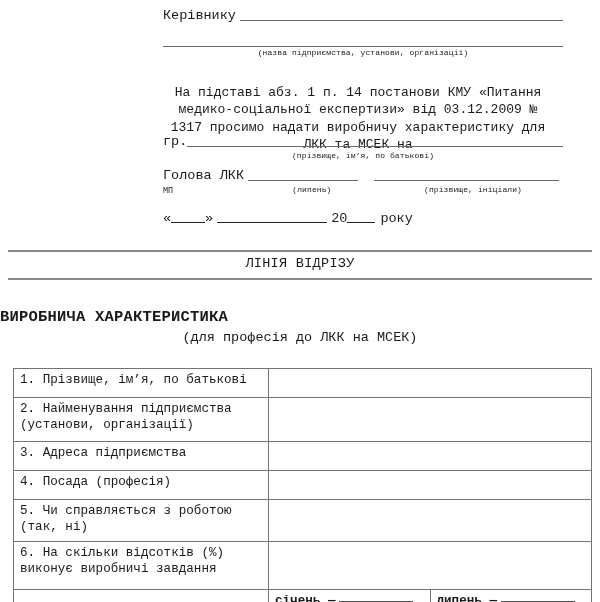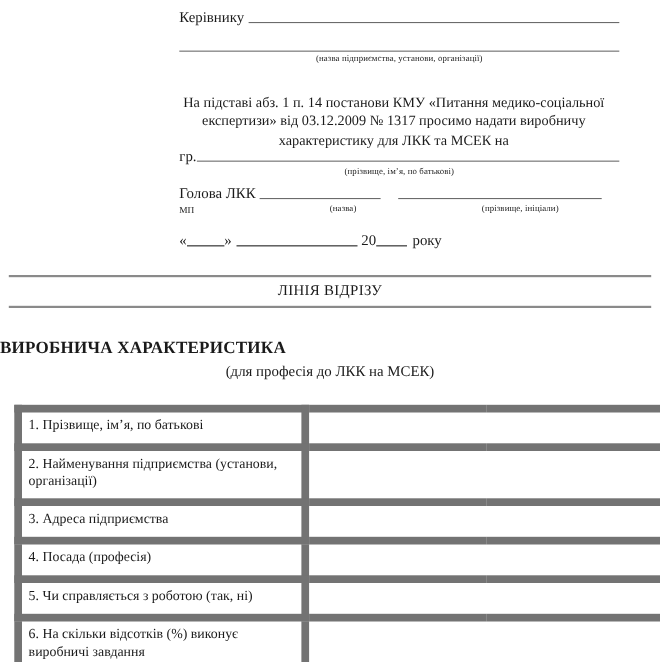--- a/index.html
+++ b/index.html
@@ -15,20 +15,21 @@
     color: #1a1a1a;
     overflow: hidden;
   }
 
   
   .page {
     position: relative;
     width: 600px;
     height: 544px;
     box-sizing: border-box;
+    font-family: Liberation Mono, monospace;
   }
   .rule-line {
     border-bottom: 1px solid #6b6b6b;
     flex: 1 1 auto;
     height: 0;
     align-self: flex-end;
     margin-bottom: 4px;
   }
   .caption {
     font-size: 8px;
@@ -168,21 +169,21 @@
   
   table.form-table {
     position: absolute;
     left: 13px;
     top: 368px;
     width: 552px;
     border-collapse: collapse;
     table-layout: fixed;
   }
   table.form-table td {
-    border: 7px solid #737373;
+    border: 1px solid #737373;
     padding: 4px 6px 5px 6px;
     font-size: 12.6px;
     line-height: 1.26;
     vertical-align: top;
   }
   td.label-cell { width: 242px; }
   td.value-cell { width: 310px; }
   td.spacer-cell { }
   td.month-cell {
     font-weight: bold;
@@ -233,21 +234,21 @@
 
   <div class="sign-block">
     <div class="sign-row">
       <span class="lbl">Голова ЛКК</span>
       <span class="sign-rule-1"></span>
       <span class="sign-gap"></span>
       <span class="sign-rule-2"></span>
     </div>
     <div class="sign-captions">
       <span class="mp">МП</span>
-      <span class="caption cap-pidpys">(назва)</span>
+      <span class="caption cap-pidpys">(липень)</span>
       <span class="cap-gap"></span>
       <span class="caption cap-iniciali">(прізвище, ініціали)</span>
     </div>
   </div>
 
   <div class="date-row">
     <span>«</span>
     <span class="blank-sm"></span>
     <span>»</span>
     <span class="blank-md"></span>

